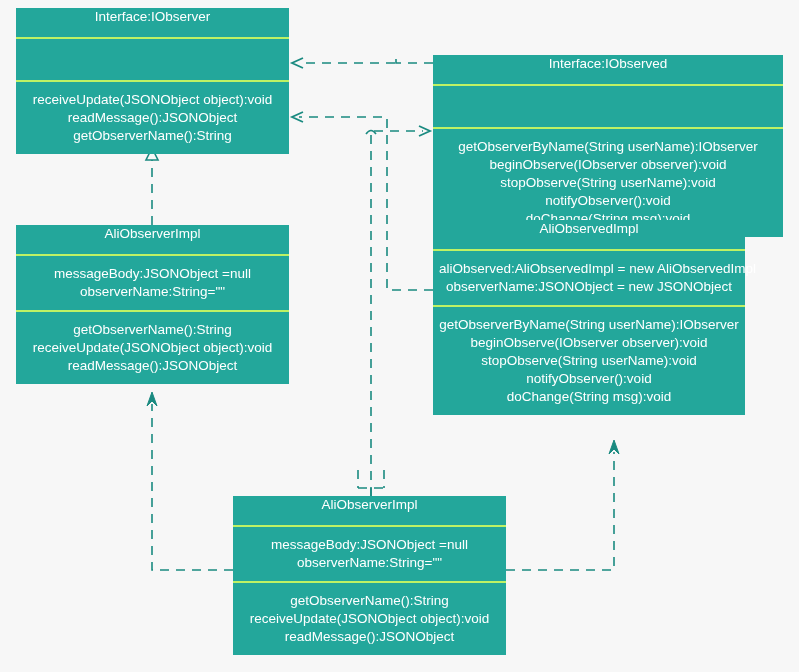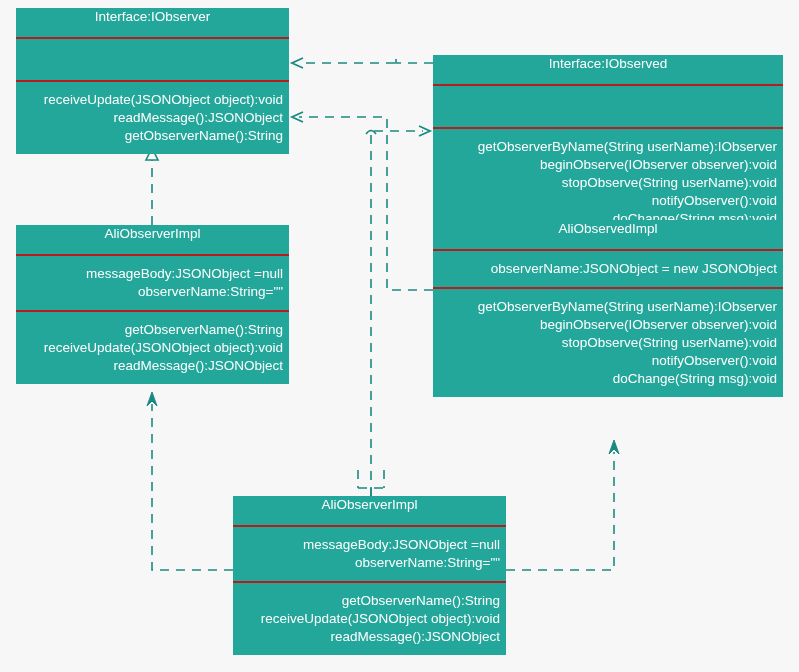--- a/index.html
+++ b/index.html
@@ -31,39 +31,39 @@
     z-index: 2;
   }
   .uml-title {
     text-align: center;
     font-size: 13.5px;
     line-height: 17px;
     padding: 0 6px 12px 6px;
     white-space: nowrap;
   }
   .uml-compartment {
-    border-top: 2px solid #b91c1c;
-    text-align: right;
+    border-top: 2px solid #bef264;
+    text-align: center;
     font-size: 13.5px;
     line-height: 18px;
     padding: 9px 6px 9px 6px;
   }
   .uml-compartment.empty {
     min-height: 23px;
     padding: 9px 6px;
   }
   .uml-compartment div {
     white-space: nowrap;
   }
 
   
   #box-iobserver      { left: 16px;  top: 8px;   width: 273px; }
   #box-iobserved      { left: 433px; top: 8px;   width: 350px; margin-top: 47px; }
   #box-aliobserver-1  { left: 16px;  top: 225px; width: 273px; }
-  #box-aliobserved    { left: 433px; top: 220px; width: 350px; }
+  #box-aliobserved    { left: 433px; top: 220px; width: 312px; }
   #box-aliobserver-2  { left: 233px; top: 496px; width: 273px; }
 
   
   #connectors {
     position: absolute;
     left: 0; top: 0;
     width: 799px;
     height: 672px;
     z-index: 1;
     overflow: visible;
@@ -176,20 +176,21 @@
     <div class="uml-compartment">
       <div>getObserverName():String</div>
       <div>receiveUpdate(JSONObject object):void</div>
       <div>readMessage():JSONObject</div>
     </div>
   </div>
 
   <div class="uml-class" id="box-aliobserved">
     <div class="uml-title">AliObservedImpl</div>
     <div class="uml-compartment">
+      <div>aliObserved:AliObservedImpl = new AliObservedImpl</div>
       <div>observerName:JSONObject = new JSONObject</div>
     </div>
     <div class="uml-compartment">
       <div>getObserverByName(String userName):IObserver</div>
       <div>beginObserve(IObserver observer):void</div>
       <div>stopObserve(String userName):void</div>
       <div>notifyObserver():void</div>
       <div>doChange(String msg):void</div>
     </div>
   </div>

